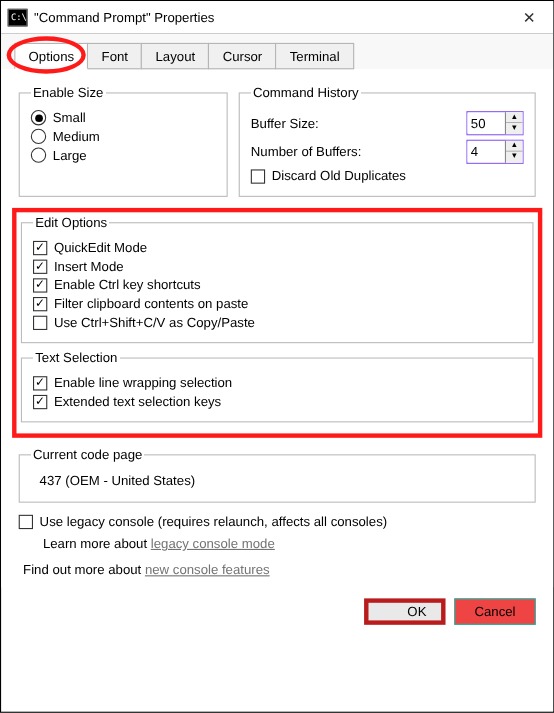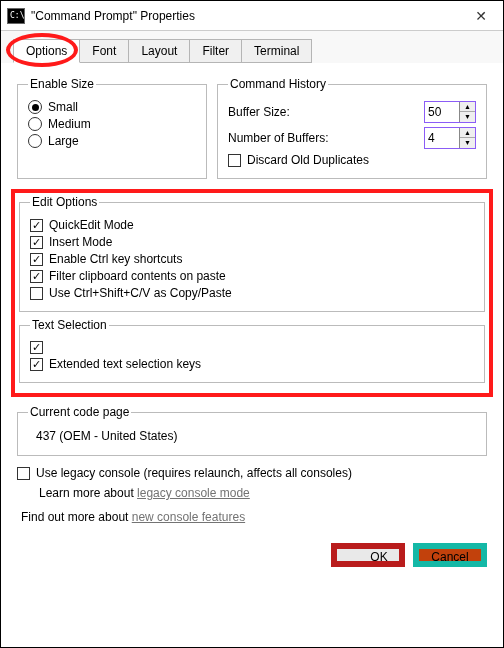--- a/index.html
+++ b/index.html
@@ -115,46 +115,46 @@
   .codepage-val { padding: 4px 8px; font-size:12px;}
   .link { color:#737373; text-decoration: underline; cursor:pointer; }
   .footer {
     display:flex; justify-content:flex-end; gap:8px;
     padding: 10px 16px 14px 0;
     border-top: none;
   }
   .btn {
     min-width: 74px; height:24px;
     font-size:12px;
-    background:#c2410c;
-    border:6px solid #14b8a6;
+    background:#ef4444;
+    border:1px solid #14b8a6;
     cursor:pointer;
   }
-  .btn.primary { border:6px solid #b91c1c; background:#e9e9e9;padding-left:28px; }
+  .btn.primary { border:4px solid #b91c1c; background:#e9e9e9;padding-left:28px; }
   .learn-line { margin:6px 0 6px 22px; font-size:12px;}
   .findout-line { margin:10px 0 1px 4px; font-size:12px;}
 </style>
 </head>
 <body>
 
 <div class="titlebar">
   <div class="app-icon">
       <span>C:\</span>
     </div>
   <div class="title">"Command Prompt" Properties</div>
   <div class="close">✕</div>
 </div>
 
 <div class="tab-highlight"></div>
 
 <div class="tabs">
   <div class="tab active">Options</div>
   <div class="tab">Font</div>
   <div class="tab">Layout</div>
-  <div class="tab">Filter</div>
+  <div class="tab">Cursor</div>
   <div class="tab">Terminal</div>
 </div>
 
 <div class="content">
 
   <div class="row2">
     <fieldset style="flex:0 0 190px;">
       <legend>Enable Size</legend>
       <div class="radio-row">
         <div class="radio-btn">
@@ -223,20 +223,21 @@
       <div class="check-row">
         <div class="check-box"></div>
         <span>Use Ctrl+Shift+C/V as Copy/Paste</span>
       </div>
     </fieldset>
 
     <fieldset>
       <legend>Text Selection</legend>
       <div class="check-row">
         <div class="check-box">✓</div>
+        <span>Enable line wrapping selection</span>
       </div>
       <div class="check-row">
         <div class="check-box">✓</div>
         <span>Extended text selection keys</span>
       </div>
     </fieldset>
   </div>
 
   <fieldset style="margin-top:0;">
     <legend>Current code page</legend>

